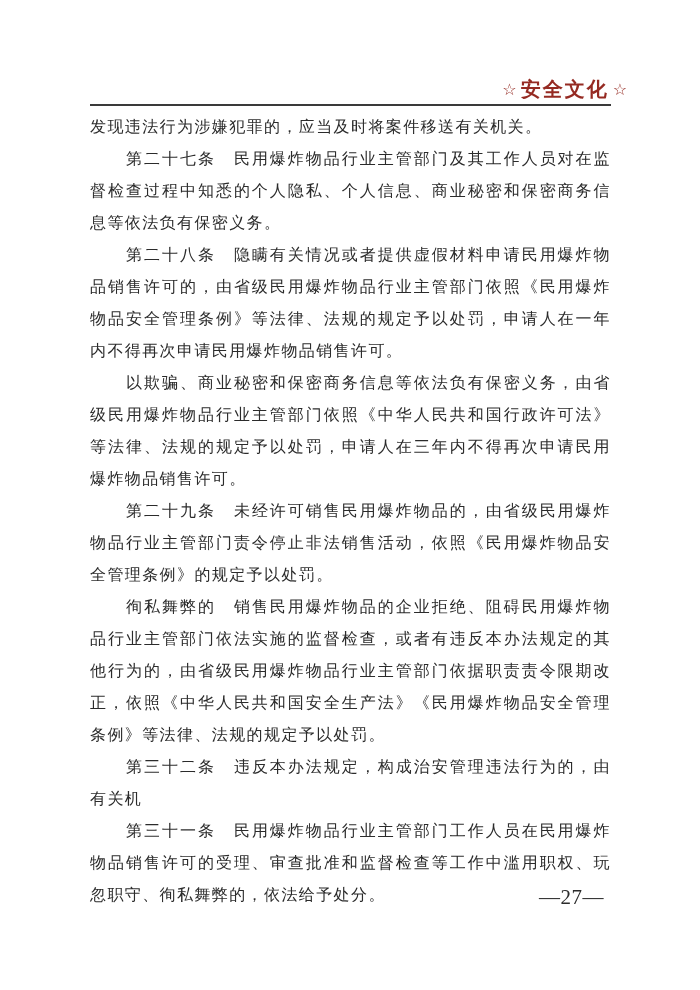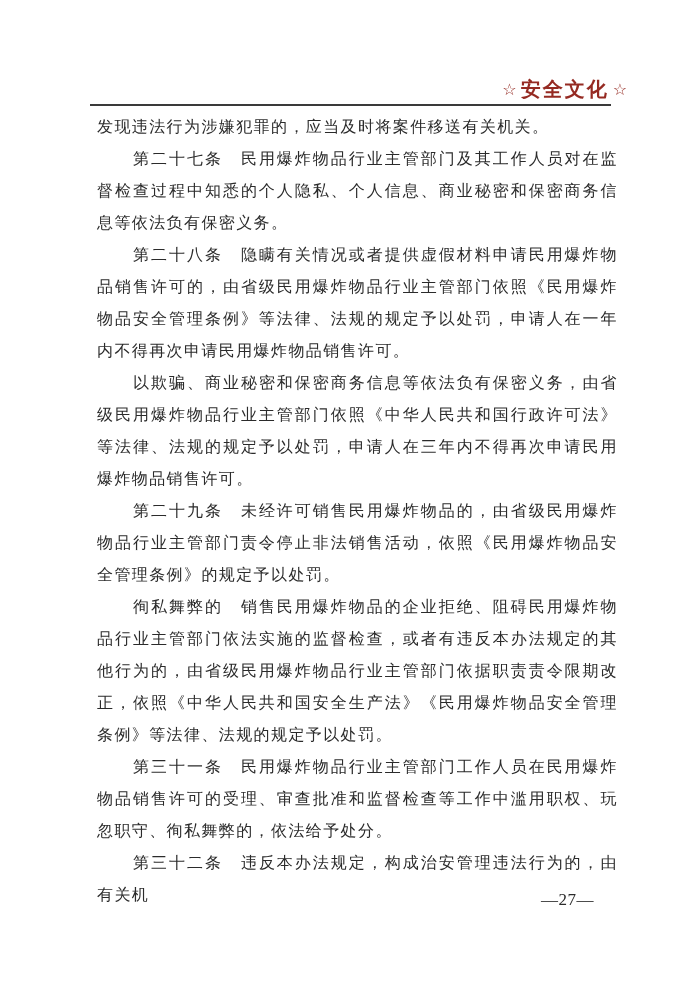--- a/index.html
+++ b/index.html
@@ -48,34 +48,33 @@
     .content {
       position: absolute;
       top: 111px;
       left: 90px;
       width: 521px;
       font-size: 16px;
       line-height: 32px;
       letter-spacing: 1.4px;
       color: var(--text-color, #2b2b2b);
       text-align: justify;
-      margin-left: 7px;
     }
     .content p {
       margin: 0;
       padding: 0;
     }
     .content p.indent {
       text-indent: 36px;
     }
     .footer {
       position: absolute;
-      right: 106px;
+      right: 96px;
       bottom: 80px;
-      font-size: 17px;
+      font-size: 21px;
       letter-spacing: 0.5px;
       color: var(--text-color, #2b2b2b);
     }
   </style>
 </head>
 <body>
 
 <div class="page">
 
   <div class="header">
@@ -85,19 +84,19 @@
   <div class="header-rule"></div>
 
   <div class="content">
 
   <p class="">发现违法行为涉嫌犯罪的，应当及时将案件移送有关机关。</p>
       <p class="indent">第二十七条　民用爆炸物品行业主管部门及其工作人员对在监督检查过程中知悉的个人隐私、个人信息、商业秘密和保密商务信息等依法负有保密义务。</p>
       <p class="indent">第二十八条　隐瞒有关情况或者提供虚假材料申请民用爆炸物品销售许可的，由省级民用爆炸物品行业主管部门依照《民用爆炸物品安全管理条例》等法律、法规的规定予以处罚，申请人在一年内不得再次申请民用爆炸物品销售许可。</p>
       <p class="indent">以欺骗、商业秘密和保密商务信息等依法负有保密义务，由省级民用爆炸物品行业主管部门依照《中华人民共和国行政许可法》等法律、法规的规定予以处罚，申请人在三年内不得再次申请民用爆炸物品销售许可。</p>
       <p class="indent">第二十九条　未经许可销售民用爆炸物品的，由省级民用爆炸物品行业主管部门责令停止非法销售活动，依照《民用爆炸物品安全管理条例》的规定予以处罚。</p>
       <p class="indent">徇私舞弊的　销售民用爆炸物品的企业拒绝、阻碍民用爆炸物品行业主管部门依法实施的监督检查，或者有违反本办法规定的其他行为的，由省级民用爆炸物品行业主管部门依据职责责令限期改正，依照《中华人民共和国安全生产法》《民用爆炸物品安全管理条例》等法律、法规的规定予以处罚。</p>
+      <p class="indent">第三十二条　违反本办法规定，构成治安管理违法行为的，由有关机</p>
       <p class="indent">第三十一条　民用爆炸物品行业主管部门工作人员在民用爆炸物品销售许可的受理、审查批准和监督检查等工作中滥用职权、玩忽职守、徇私舞弊的，依法给予处分。</p>
-      <p class="indent">第三十二条　违反本办法规定，构成治安管理违法行为的，由有关机</p>
     </div>
 
   <div class="footer">—27—</div>
 
 </div>
 
 </body></html>

